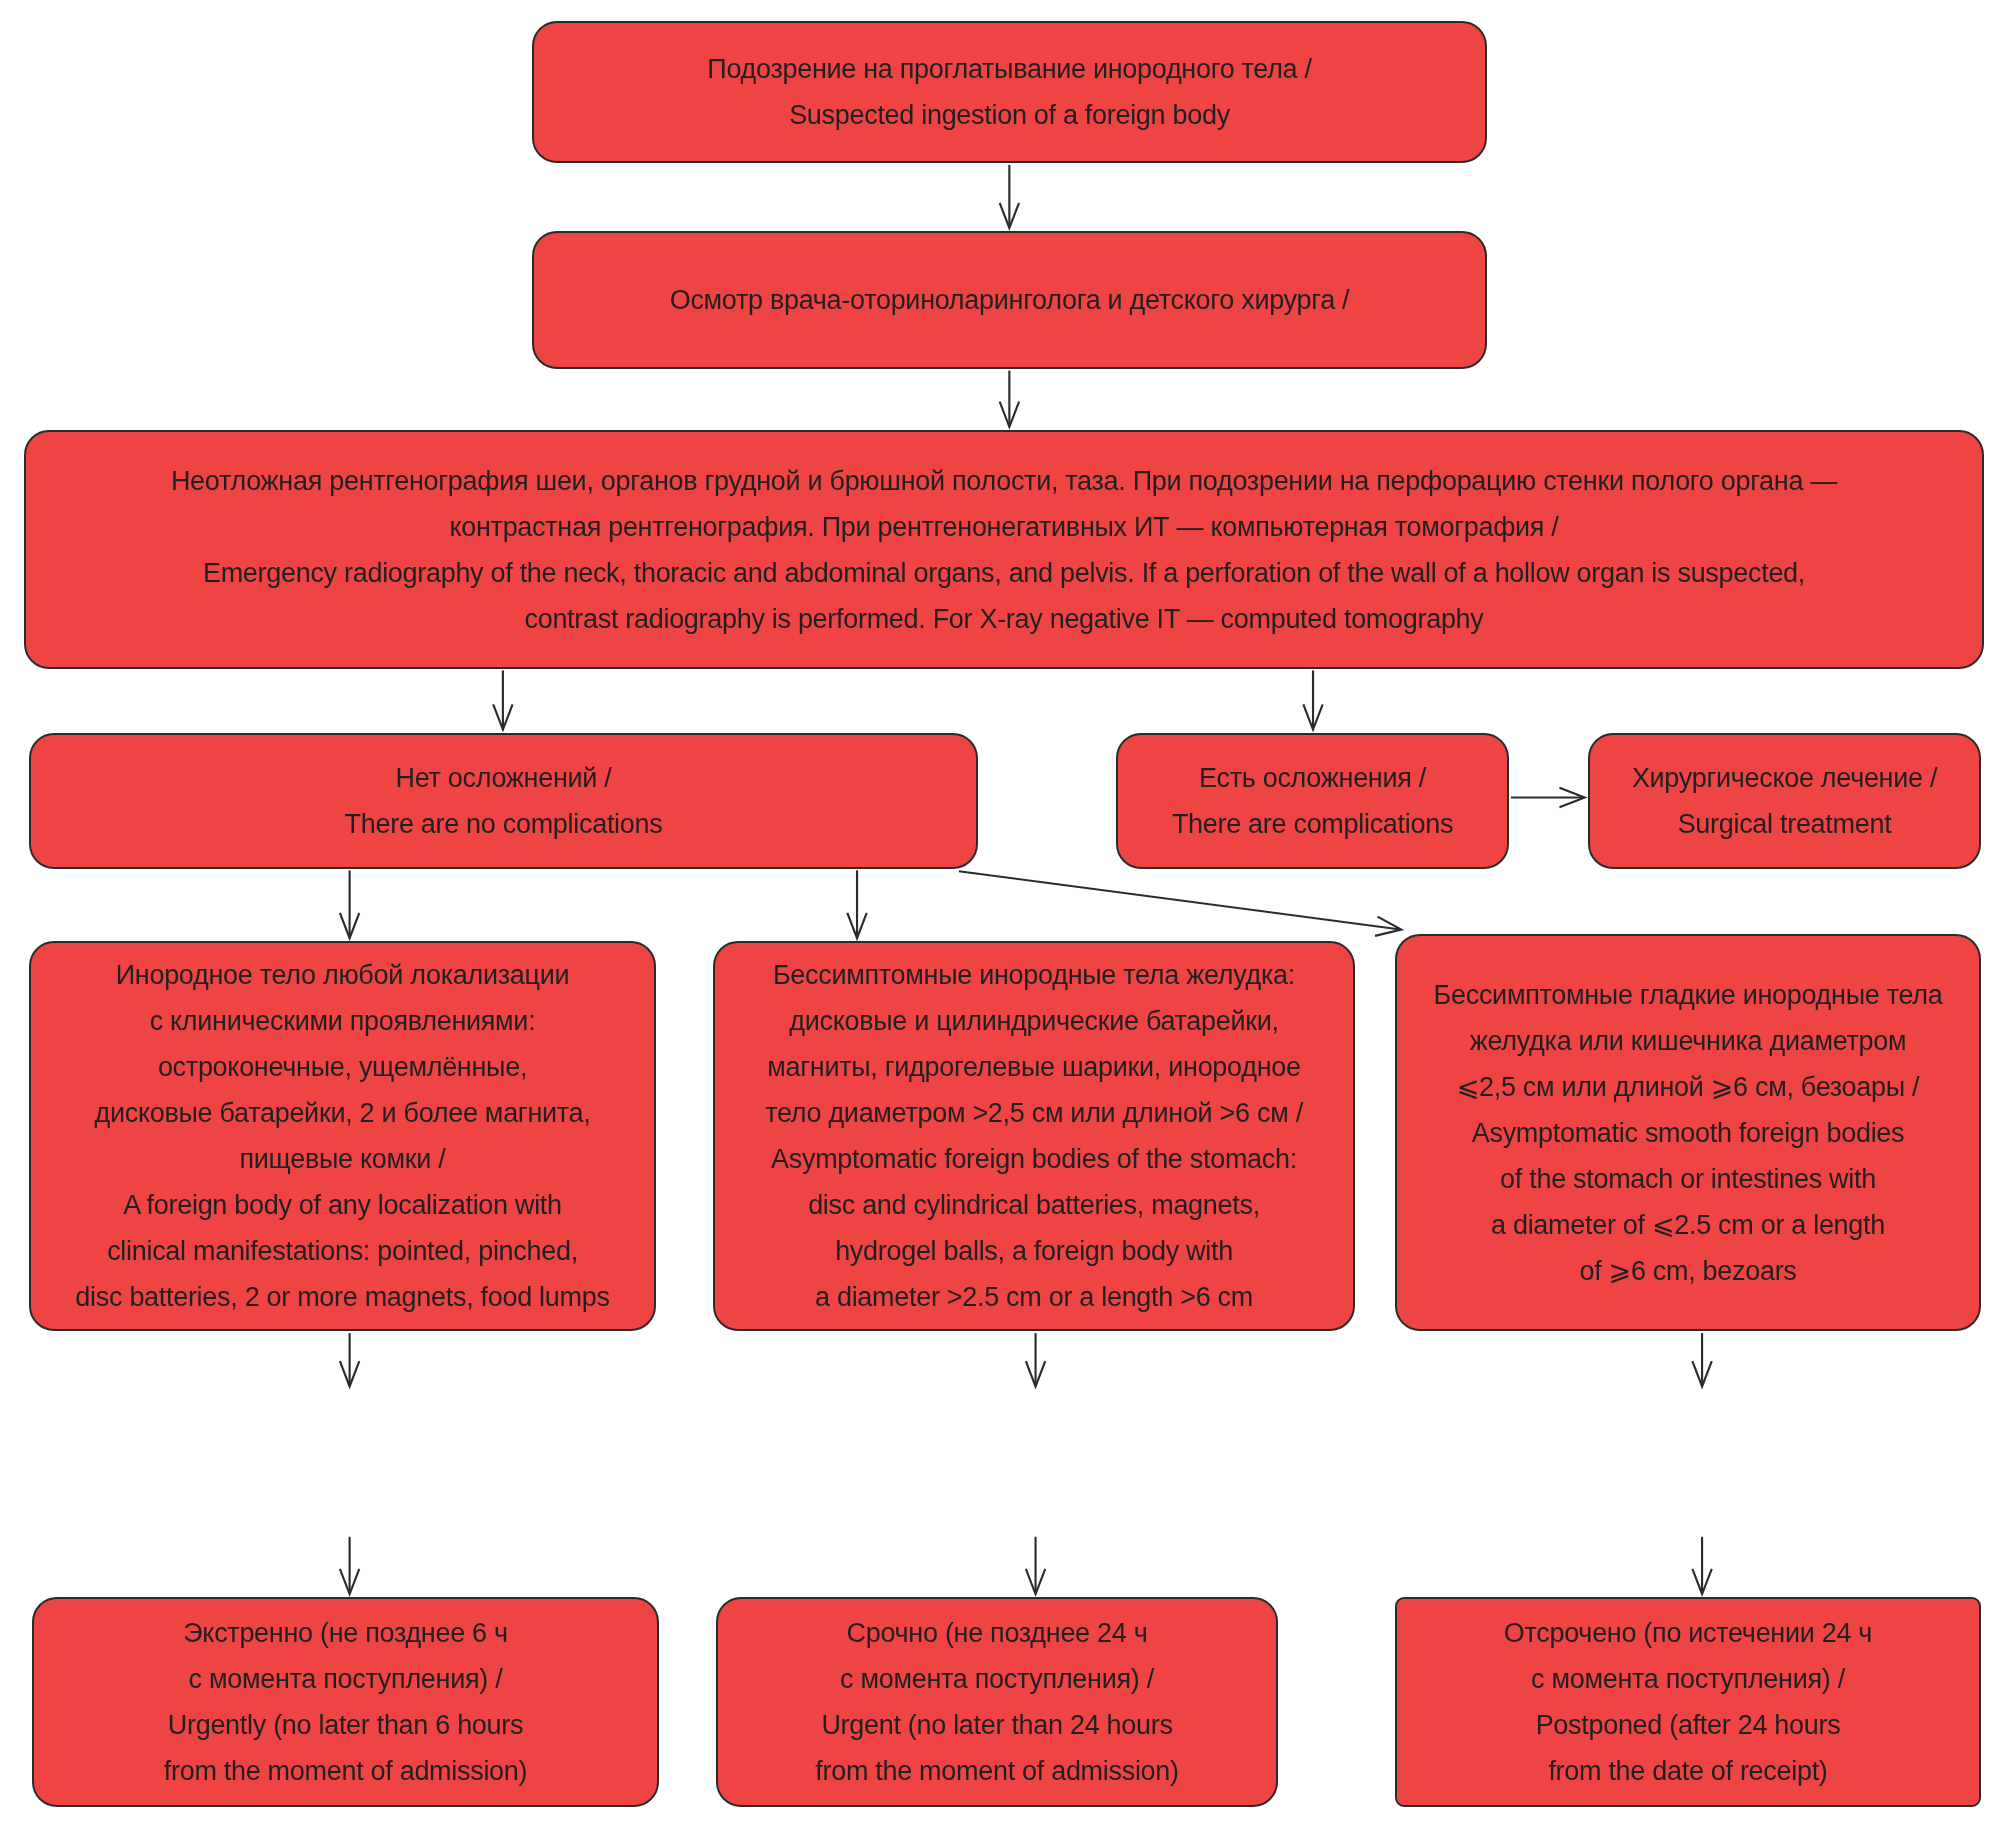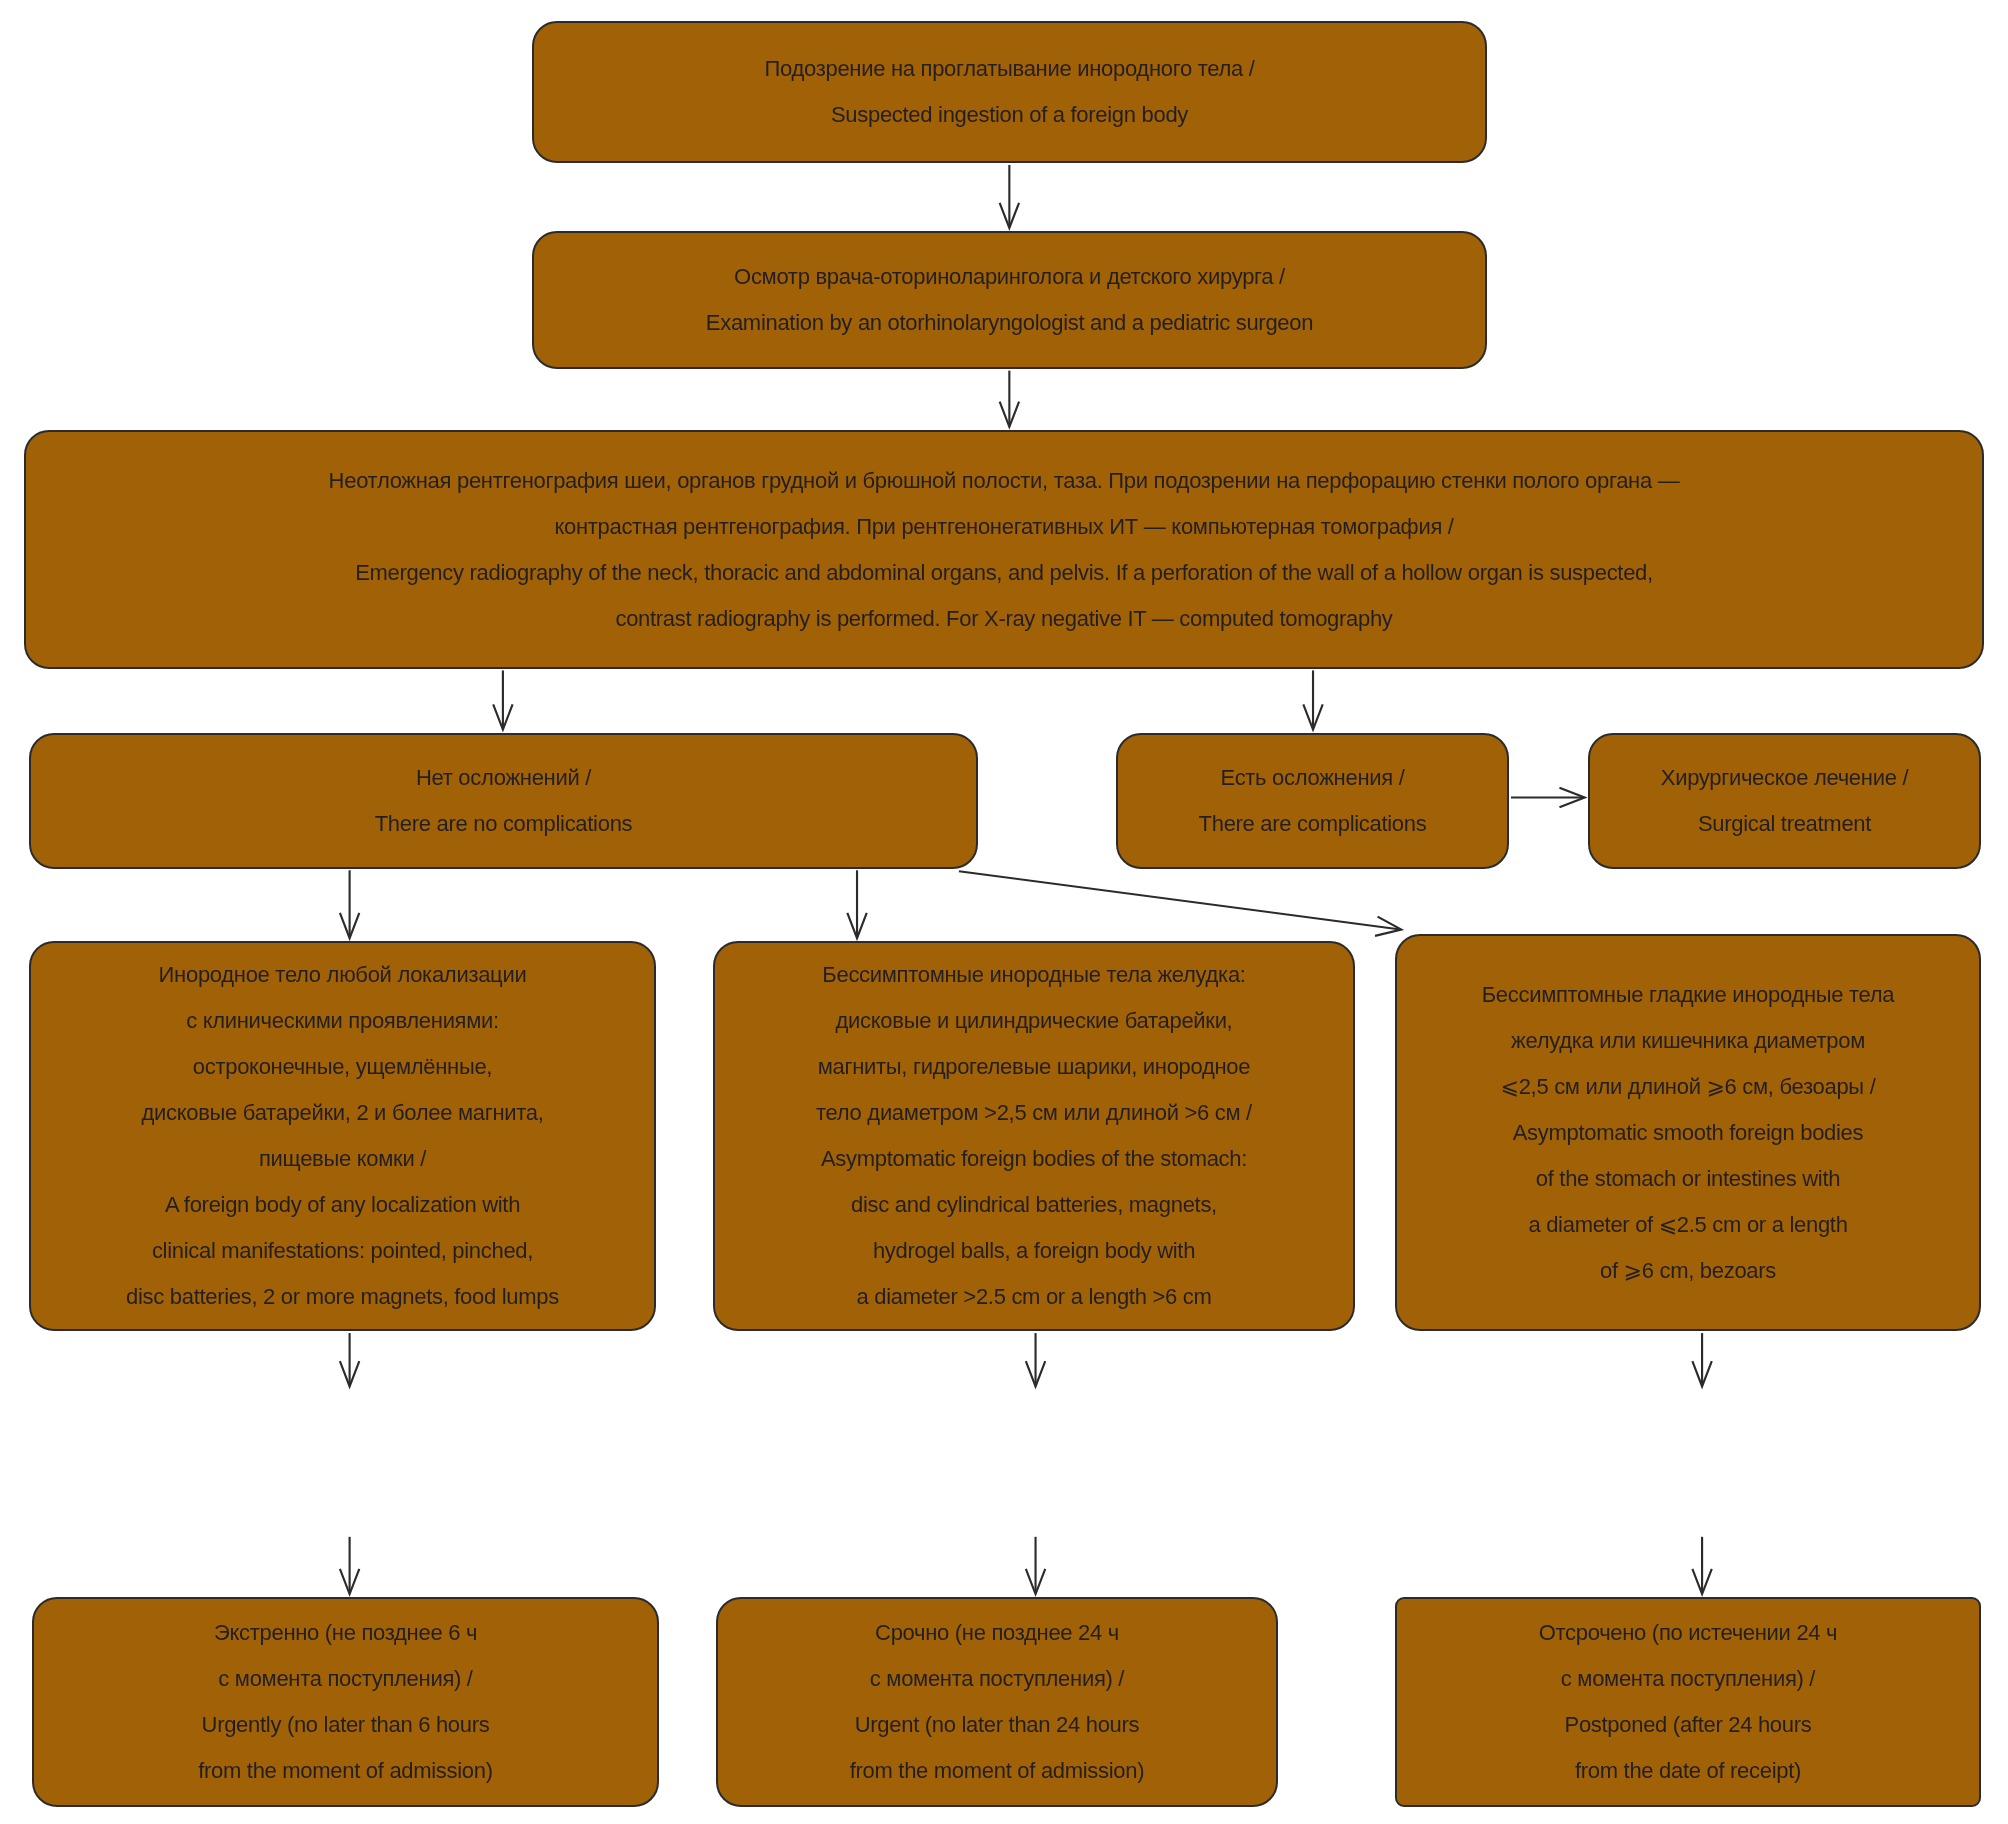--- a/index.html
+++ b/index.html
@@ -12,29 +12,29 @@
     color: #231f20;
   }
   #arrows {
     position: absolute;
     left: 0; top: 0;
     width: 2009px; height: 1824px;
   }
   .node {
     position: absolute;
     box-sizing: border-box;
-    background: #a16207;
+    background: #ef4444;
     border: 2.9px solid #2b2b2b;
     border-radius: 25px;
     display: flex;
     flex-direction: column;
     justify-content: center;
     align-items: center;
     text-align: center;
-    font-size: 22px;
+    font-size: 27px;
     line-height: 46px;
     letter-spacing: -0.3px;
     z-index: 2;
   }
   .node .ln { white-space: nowrap; }
 </style>
 </head>
 <body>
 
 <div id="canvas">
@@ -61,21 +61,20 @@
     <line x1="1754" y1="1584" x2="1754" y2="1642" stroke="#2b2b2b" stroke-width="2.2" marker-end="url(#ah)"></line>
   </svg>
 
   <div class="node" style="left:532px; top:21.3px; width:955px; height:142px;">
     <div class="ln">Подозрение на проглатывание инородного тела /</div>
     <div class="ln">Suspected ingestion of a foreign body</div>
   </div>
 
   <div class="node" style="left:532px; top:231px; width:955px; height:138px;">
     <div class="ln">Осмотр врача-оториноларинголога и детского хирурга /</div>
-    <div class="ln">Examination by an otorhinolaryngologist and a pediatric surgeon</div>
   </div>
 
   <div class="node" style="left:24px; top:430px; width:1960px; height:239px;">
     <div class="ln">Неотложная рентгенография шеи, органов грудной и брюшной полости, таза. При подозрении на перфорацию стенки полого органа —</div>
     <div class="ln">контрастная рентгенография. При рентгенонегативных ИТ — компьютерная томография /</div>
     <div class="ln">Emergency radiography of the neck, thoracic and abdominal organs, and pelvis. If a perforation of the wall of a hollow organ is suspected,</div>
     <div class="ln">contrast radiography is performed. For X-ray negative IT — computed tomography</div>
   </div>
 
   <div class="node" style="left:29px; top:733px; width:949px; height:136px;">

